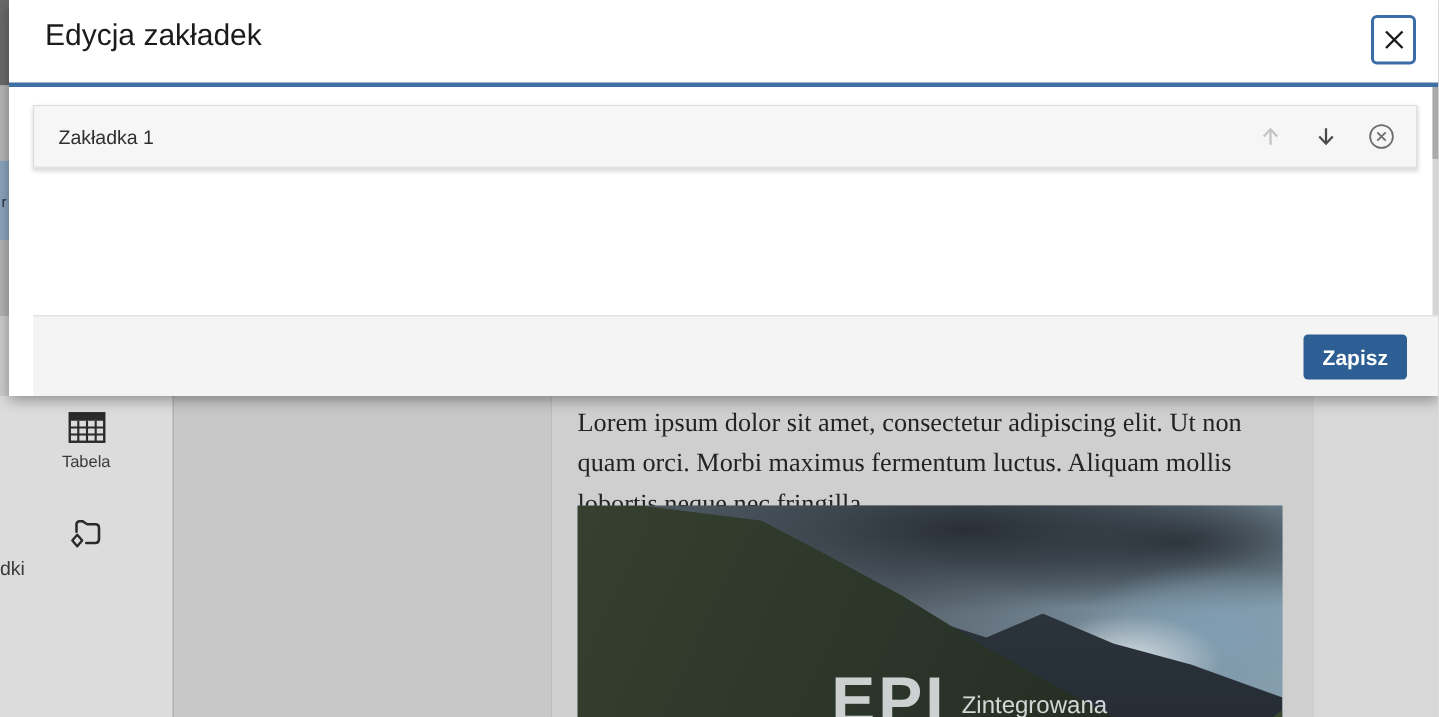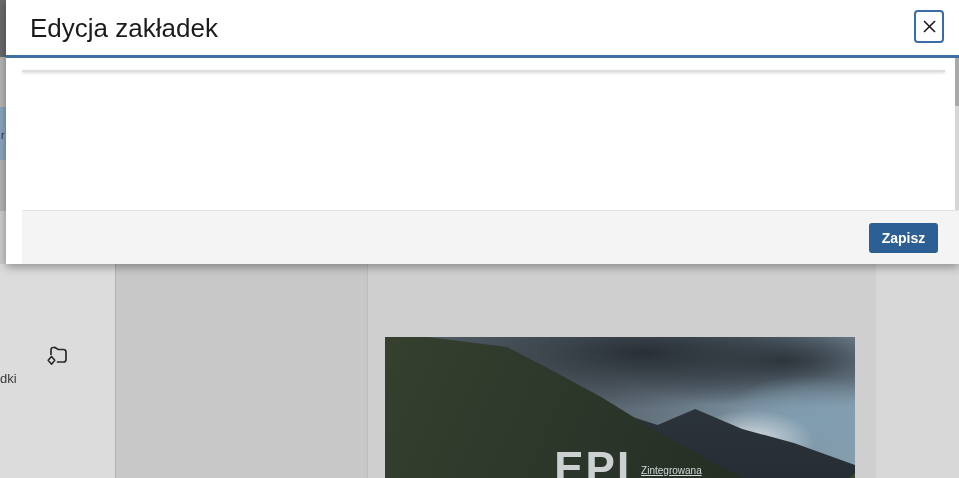--- a/index.html
+++ b/index.html
@@ -33,36 +33,36 @@
            radial-gradient(220px 60px at 85% 12%, rgba(45,52,59,.95), rgba(45,52,59,0) 80%),
            linear-gradient(100deg,#4a535b 0%,#59656f 45%,#7b91a0 78%,#87a0af 100%);}
   .ridge-far{position:absolute;inset:0;background:linear-gradient(180deg,#323a42 0%,#262d34 70%);
          clip-path:polygon(38% 48%,50% 38%,58% 44%,66% 36%,76% 46%,87% 53%,100% 64%,100% 100%,38% 100%);}
   .ridge-main{position:absolute;inset:0;background:linear-gradient(115deg,#35402f 0%,#2b3529 45%,#20281f 100%);
          clip-path:polygon(0% 0%,9% 0%,26% 5%,35% 16%,46% 30%,57% 46%,70% 63%,85% 81%,100% 96%,100% 100%,0% 100%);}
   .ridge-sun{position:absolute;inset:0;background:linear-gradient(120deg,#47573a,#36452c);
          clip-path:polygon(84% 100%,100% 68%,100% 100%);}
   .photo-logo{position:absolute;left:36%;top:111px;display:flex;align-items:flex-start;gap:10px;}
   .logo-big{font-size:44px;font-weight:bold;line-height:40px;color:rgba(240,243,245,.82);letter-spacing:2px;}
-  .logo-small{font-size:10px;line-height:14px;color:rgba(240,243,245,.85);padding-top:16px;text-decoration:underline;}
+  .logo-small{font-size:16px;line-height:14px;color:rgba(240,243,245,.85);padding-top:16px;}
 
   
   .sliver{position:absolute;left:0;width:6px;z-index:3;}
   .sl-dark{top:0;height:57px;background:#6a6a6a;}
   .sl-a{top:57px;height:50px;background:#b6b6b6;}
   .sl-blue{top:107px;height:53px;background:#8ba4be;color:#1f2a35;font-size:10px;line-height:10px;}
   .sl-blue span{position:absolute;left:1px;top:24px;}
   .sl-b{top:160px;height:51px;background:#b3b3b3;}
   .sl-c{top:211px;height:53px;background:#cccccc;}
 
   
   .modal{position:absolute;left:6px;top:0;width:953px;height:264px;background:#ffffff;z-index:10;
          box-shadow:0 3px 9px rgba(0,0,0,.35);}
   .m-header{position:relative;height:55px;border-bottom:3px solid #3e70a3;}
-  .m-title{position:absolute;left:24px;top:13px;font-size:26px;font-weight:500;color:#1b1b1b;}
+  .m-title{position:absolute;left:24px;top:13px;font-size:20px;font-weight:500;color:#1b1b1b;}
   .m-close{position:absolute;right:15px;top:10px;width:30px;height:33px;background:#fff;
            border:2px solid #3a6ca8;border-radius:4px;display:flex;align-items:center;justify-content:center;
            cursor:pointer;padding:0;}
   .m-body{position:relative;height:153px;}
   .m-scrollbar{position:absolute;right:0;top:0;width:4px;height:153px;background:#d6d6d6;}
   .m-thumb{position:absolute;top:0;left:0;width:4px;height:48px;background:#a9a9a9;}
   .bk-list{position:absolute;left:16px;top:12px;width:921px;border:1px solid #dedede;
            box-shadow:0 1px 3px rgba(0,0,0,.18);background:#fff;}
   .bk-row{height:40px;display:flex;align-items:center;padding:0 14px 0 16px;font-size:13px;color:#2f2f2f;}
   .bk-row.focused{background:#f6f6f6;border-bottom:1px solid #e4e4e4;}
@@ -80,33 +80,48 @@
 <body>
 
 <div class="stage">
 
   <div class="under">
     <div class="rail"></div>
     <div class="midcol"></div>
     <div class="pagecol"></div>
     <div class="rightcol"></div>
 
+    <div class="tool tool-tabela">
+      <span class="ticon">
+        <svg width="26" height="26" viewBox="0 0 26 26">
+          <rect x="1.5" y="3.5" width="23" height="19" fill="none" stroke="#2a2a2a" stroke-width="1.6"></rect>
+          <rect x="1.5" y="3.5" width="23" height="5" fill="#2a2a2a"></rect>
+          <line x1="7.2" y1="8.5" x2="7.2" y2="22.5" stroke="#2a2a2a" stroke-width="1.4"></line>
+          <line x1="13" y1="8.5" x2="13" y2="22.5" stroke="#2a2a2a" stroke-width="1.4"></line>
+          <line x1="18.8" y1="8.5" x2="18.8" y2="22.5" stroke="#2a2a2a" stroke-width="1.4"></line>
+          <line x1="1.5" y1="13" x2="24.5" y2="13" stroke="#2a2a2a" stroke-width="1.4"></line>
+          <line x1="1.5" y1="17.7" x2="24.5" y2="17.7" stroke="#2a2a2a" stroke-width="1.4"></line>
+        </svg>
+      </span>
+      <span class="tlabel">Tabela</span>
+    </div>
 
     <div class="tool tool-generator">
       <span class="ticon">
         <svg width="26" height="26" viewBox="0 0 26 26">
           <path d="M10 5.5 L13.2 7.5 L18.5 7.5 Q21 7.5 21 10 L21 17.5 Q21 20 18.5 20 L12.5 20" fill="none" stroke="#2a2a2a" stroke-width="1.7" stroke-linecap="round"></path>
           <path d="M10 5.5 L8 5.5 Q6.4 5.5 6 7.2 L6 12.5" fill="none" stroke="#2a2a2a" stroke-width="1.7" stroke-linecap="round"></path>
           <path d="M6.5 14.5 L9.8 18.3 L6.5 22.2 L3.2 18.3 Z" fill="none" stroke="#2a2a2a" stroke-width="1.6" stroke-linejoin="round"></path>
         </svg>
       </span>
     </div>
 
     <span class="cutoff-label">dki</span>
 
+    <p class="article">Lorem ipsum dolor sit amet, consectetur adipiscing elit. Ut non quam orci. Morbi maximus fermentum luctus. Aliquam mollis lobortis neque nec fringilla.</p>
 
     <div class="photo">
       <div class="ridge-far"></div>
       <div class="ridge-main"></div>
       <div class="ridge-sun"></div>
       <div class="photo-logo">
         <span class="logo-big">EPI</span>
         <span class="logo-small">Zintegrowana</span>
       </div>
     </div>
@@ -128,20 +143,44 @@
         <svg width="15" height="15" viewBox="0 0 15 15">
           <line x1="2" y1="2" x2="13" y2="13" stroke="#1a1a1a" stroke-width="1.6"></line>
           <line x1="13" y1="2" x2="2" y2="13" stroke="#1a1a1a" stroke-width="1.6"></line>
         </svg>
       </button>
     </div>
 
     <div class="m-body">
       <div class="bk-list">
 
+        <div class="bk-row focused">
+          <span class="bk-label">Zakładka 1</span>
+          <span class="bk-actions">
+            <button class="icon-btn" aria-label="move up">
+              <svg width="16" height="16" viewBox="0 0 16 16">
+                <line x1="8" y1="13.5" x2="8" y2="4" stroke="#c3c3c3" stroke-width="1.5"></line>
+                <path d="M3.5 8 L8 3.2 L12.5 8" fill="none" stroke="#c3c3c3" stroke-width="1.5"></path>
+              </svg>
+            </button>
+            <button class="icon-btn" aria-label="move down">
+              <svg width="16" height="16" viewBox="0 0 16 16">
+                <line x1="8" y1="2.5" x2="8" y2="12" stroke="#4a4a4a" stroke-width="1.5"></line>
+                <path d="M3.5 8 L8 12.8 L12.5 8" fill="none" stroke="#4a4a4a" stroke-width="1.5"></path>
+              </svg>
+            </button>
+            <button class="icon-btn" aria-label="remove">
+              <svg width="18" height="18" viewBox="0 0 18 18">
+                <circle cx="9" cy="9" r="7.6" fill="none" stroke="#6f6f6f" stroke-width="1.2"></circle>
+                <line x1="6.2" y1="6.2" x2="11.8" y2="11.8" stroke="#6f6f6f" stroke-width="1.2"></line>
+                <line x1="11.8" y1="6.2" x2="6.2" y2="11.8" stroke="#6f6f6f" stroke-width="1.2"></line>
+              </svg>
+            </button>
+          </span>
+        </div>
 
 
       </div>
 
 
       <div class="m-scrollbar">
         <div class="m-thumb"></div>
       </div>
     </div>
 

